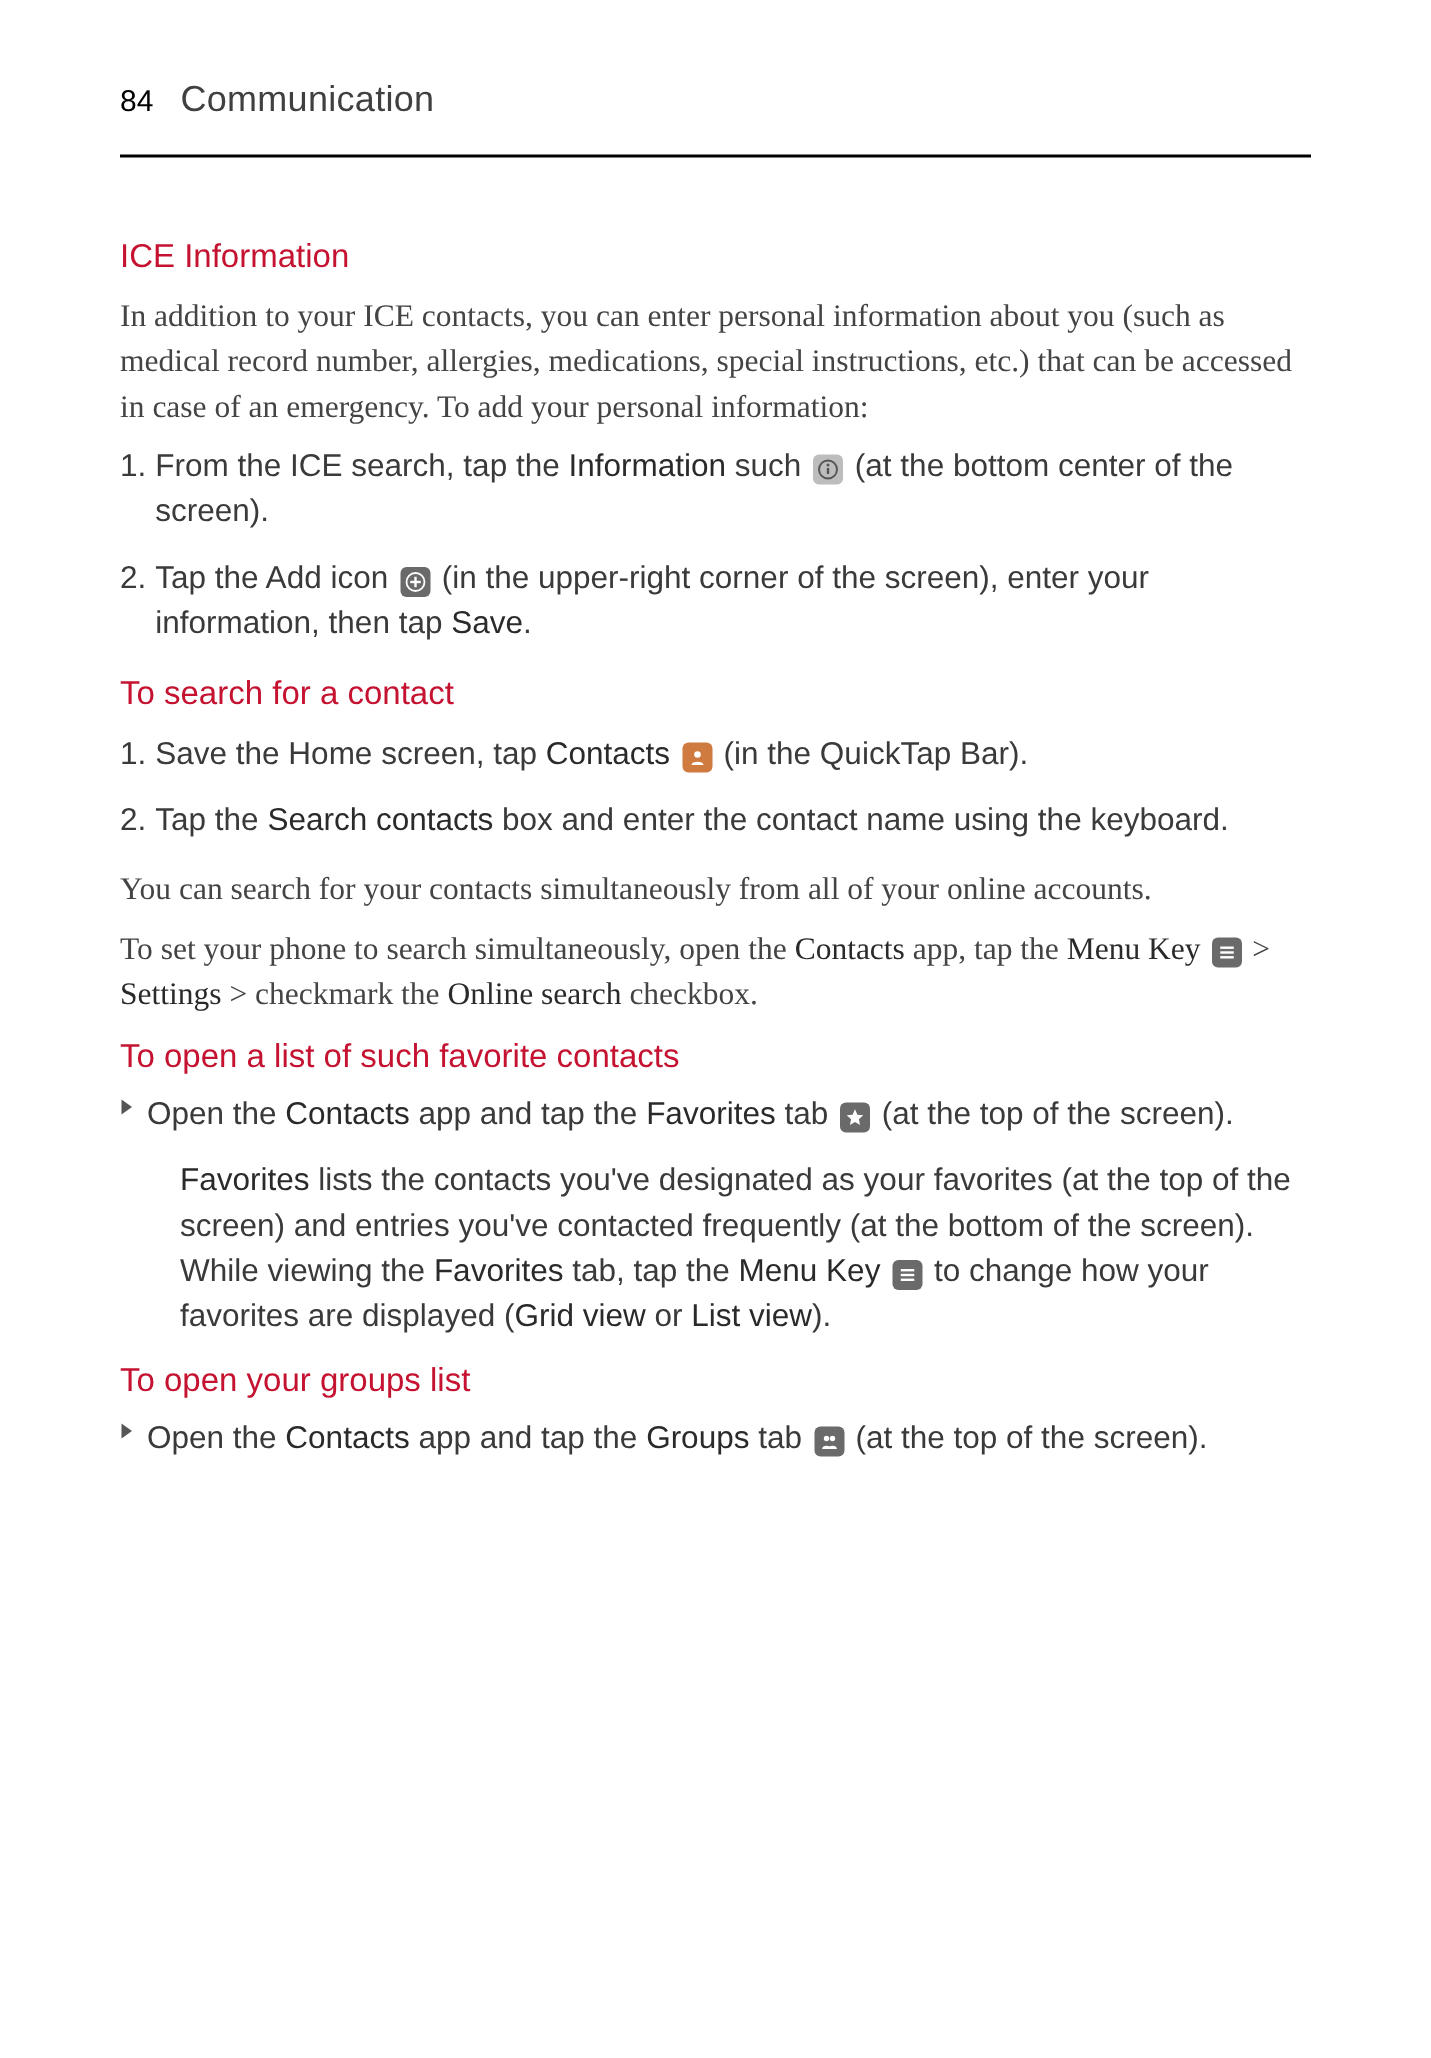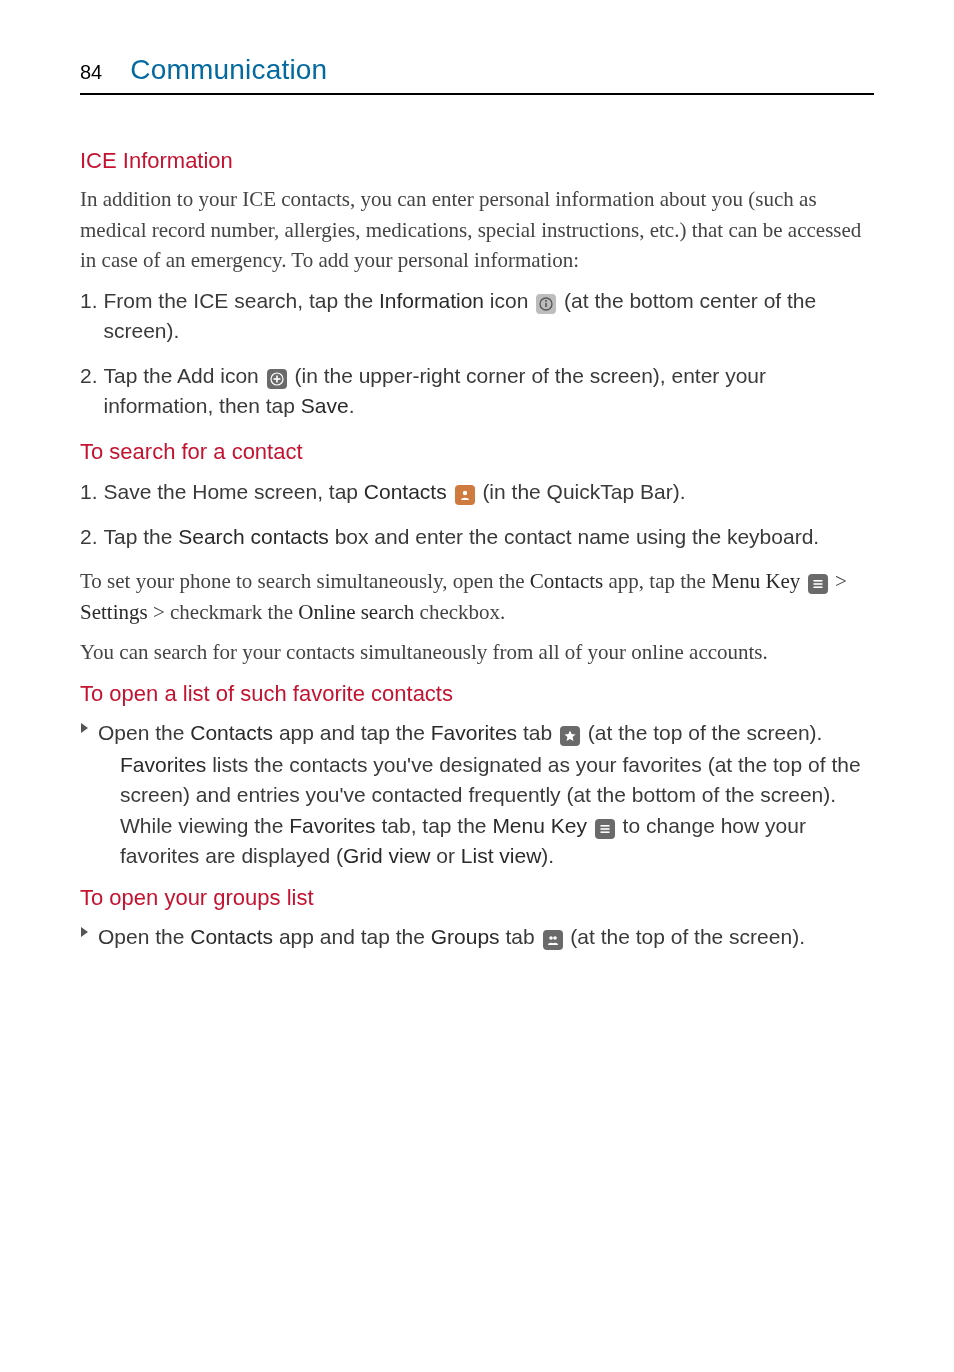--- a/index.html
+++ b/index.html
@@ -10,34 +10,34 @@
     color: #3a3a3a;
     width: 954px;
     height: 1372px;
     padding: 50px 80px 60px 80px;
     font-size: 21px;
     line-height: 1.45;
   }
   .header {
     display: flex;
     align-items: baseline;
-    gap: 28px;
+    gap: 18px;
     border-bottom: 2px solid #000;
-    padding-bottom: 2px;
+    padding-bottom: 18px;
     margin-bottom: 40px;
   }
   .page-num {
     font-weight: 400;
     font-size: 20px;
     color: #000;
   }
   .section-title {
     font-weight: 300;
-    font-size: 28px;
-    color: #0369a1;
+    font-size: 24px;
+    color: #404040;
     letter-spacing: 0.2px;
   }
   .body { padding-left: 0; }
   .h-red {
     color: #c41230;
     font-size: 22px;
     font-weight: 400;
     margin-top: 9px;
     margin-bottom: 8px;
   }
@@ -47,21 +47,21 @@
   .ol > li { display: flex; gap: 6px; margin-bottom: 14px; padding-left: 0; }
   .li-num { flex: 0 0 auto; white-space: nowrap; }
   .li-body { flex: 1; }
   .ul { list-style: none; padding-left: 0; margin-top: 6px; }
   .ul > li { display: flex; gap: 8px; margin-bottom: 10px; }
   .bullet-tri {
     flex: 0 0 auto;
     margin-top: 4px;
   }
   .bullet-tri svg { display: block; }
-  .indent-sub { margin-left: 22px; margin-top: 2px; }
+  .indent-sub { margin-left: 22px; margin-top: 14px; }
   b, strong, .bold { font-weight: 500; color: #2a2a2a; }
   .icon {
     display: inline-flex;
     align-items: center;
     justify-content: center;
     width: 20px;
     height: 20px;
     border-radius: 4px;
     vertical-align: -3px;
     margin: 0 2px;
@@ -84,21 +84,21 @@
 
 <div class="body">
 
   <div class="h-red first">ICE Information</div>
   <p class="para">In addition to your ICE contacts, you can enter personal information about you (such as medical record number, allergies, medications, special instructions, etc.) that can be accessed in case of an emergency.  To add your personal information:</p>
 
   <ol class="ol">
     <li>
       <span class="li-num">1.</span>
       <span class="li-body">
-        <span> From the ICE search, tap the </span><span class="bold">Information</span><span> icon </span><span class="icon icon-info">
+        <span> From the ICE search, tap the </span><span class="bold">Information</span><span> such </span><span class="icon icon-info">
             <svg width="14" height="14" viewBox="0 0 14 14">
               <circle cx="7" cy="7" r="6" fill="none" stroke="#555" stroke-width="1.3"></circle>
               <rect x="6.2" y="6" width="1.6" height="4" fill="#555"></rect>
               <circle cx="7" cy="4" r="1" fill="#555"></circle>
             </svg>
           </span><span> (at the bottom center of the screen).</span>
       </span>
     </li>
     <li>
       <span class="li-num">2.</span>
@@ -128,30 +128,30 @@
       </span>
     </li>
     <li>
       <span class="li-num">2.</span>
       <span class="li-body">
         <span> Tap the </span><span class="bold">Search contacts</span><span> box and enter the contact name using the keyboard.</span>
       </span>
     </li>
   </ol>
 
+  <p class="para">You can search for your contacts simultaneously from all of your online accounts.</p>
   <p class="para">
     <span>To set your phone to search simultaneously, open the </span><span class="bold">Contacts</span><span> app, tap the </span><span class="bold">Menu Key</span> <span class="icon icon-menu">
         <svg width="14" height="14" viewBox="0 0 14 14">
           <rect x="2.5" y="3" width="9" height="1.6" fill="#fff"></rect>
           <rect x="2.5" y="6.2" width="9" height="1.6" fill="#fff"></rect>
           <rect x="2.5" y="9.4" width="9" height="1.6" fill="#fff"></rect>
         </svg>
       </span><span> &gt; </span><span class="bold">Settings</span><span> &gt; checkmark the </span><span class="bold">Online search</span><span> checkbox.</span>
   </p>
-  <p class="para">You can search for your contacts simultaneously from all of your online accounts.</p>
 
   <div class="h-red">To open a list of such favorite contacts</div>
   <ul class="ul">
     <li>
       <span class="bullet-tri">
           <svg width="10" height="12" viewBox="0 0 10 12">
             <path d="M1 1 L8 6 L1 11 Z" fill="#555"></path>
           </svg>
         </span>
       <span class="li-body">

